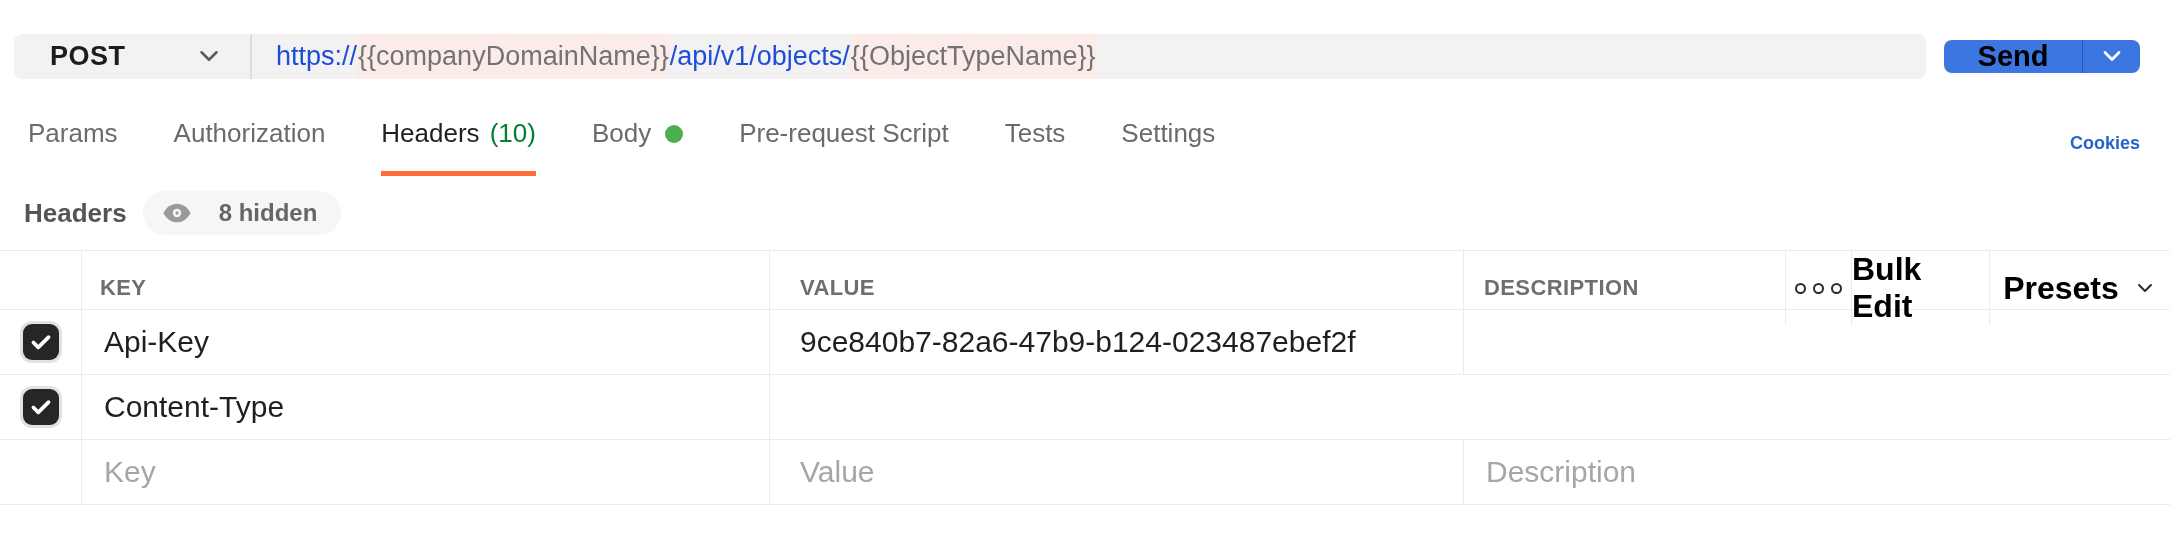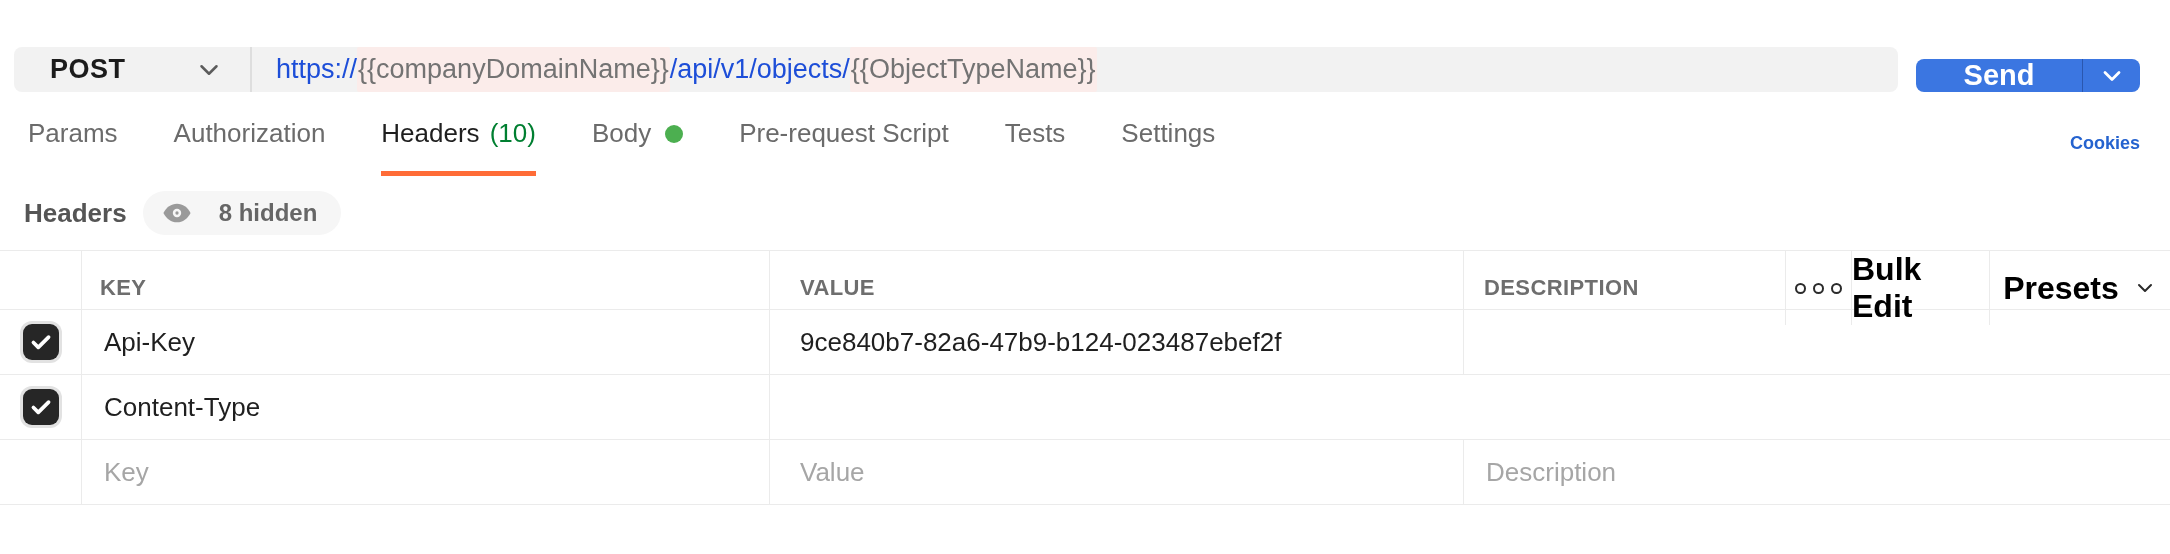--- a/index.html
+++ b/index.html
@@ -1,34 +1,34 @@
 <!DOCTYPE html>
 <html><head>
 <meta charset="utf-8">
 <style>
   * { box-sizing: border-box; margin: 0; padding: 0; }
   html, body { width: 2170px; height: 554px; background: #ffffff; overflow: hidden; }
   body { font-family: "Liberation Sans", "DejaVu Sans", sans-serif; color: #1f1f1f; }
 
   
-  .topbar { display: flex; align-items: flex-end; margin: 20px 30px 0 14px; height: 72px; }
+  .topbar { display: flex; align-items: center; margin: 20px 30px 0 14px; height: 72px; }
   .urlbar {
     flex: 1; display: flex; align-items: stretch;
     background: #f2f2f2; border-radius: 8px; overflow: hidden;
   }
   .method-select {
     width: 238px; display: flex; align-items: center; justify-content: space-between;
     padding: 0 26px 0 36px; border-right: 2px solid #dedede; cursor: pointer;
   }
   .method-label { font-size: 27px; font-weight: 700; letter-spacing: 0.5px; color: #1c1c1c; }
   .chev { display: inline-flex; color: #5c5c5c; }
   .url-field { flex: 1; display: flex; align-items: center; padding-left: 24px; font-size: 27px; white-space: nowrap; overflow: hidden; }
   .url-plain { color: #1d4ed8; }
   .url-var { color: #737373; background: #fbecea; padding: 7px 1px; border-radius: 2px; }
-  .send-group { display: flex; margin-left: 18px; width: 224px; border-radius: 8px; overflow: hidden; background: #3b76e1; color: #ffffff; }
+  .send-group { display: flex; margin-left: 18px; width: 196px; border-radius: 8px; overflow: hidden; background: #3b76e1; color: #000000; }
   .send-main { flex: 1; display: flex; align-items: center; justify-content: center; font-size: 29px; font-weight: 700; cursor: pointer; }
   .send-arrow { width: 58px; display: flex; align-items: center; justify-content: center; border-left: 1px solid rgba(23,52,115,0.45); cursor: pointer; color: #fff; }
 
   
   .tabs-row { display: flex; align-items: flex-end; padding: 0 30px 0 28px; margin-top: 26px; }
   .tab { display: flex; align-items: center; margin-right: 56px; padding-bottom: 22px; font-size: 26px; color: #6b6b6b; cursor: pointer; border-bottom: 5px solid transparent; }
   .tab.active { color: #1f1f1f; border-bottom-color: #ff6c37; }
   .tab-count { color: #007f31; margin-left: 10px; }
   .body-dot { display: inline-block; width: 18px; height: 18px; border-radius: 50%; background: #4caf50; margin-left: 14px; }
   .cookies-link { margin-left: auto; padding-bottom: 22px; font-size: 18px; font-weight: 700; color: #2563cf; cursor: pointer; }
@@ -53,21 +53,21 @@
   .th.bordered { border-right: 1px solid #ebebeb; }
   .th-key { padding-left: 18px; }
   .th-value { padding-left: 30px; }
   .th-desc { padding-left: 20px; }
   .th-action { justify-content: center; font-size: 32px; color: #000000; letter-spacing: 0; cursor: pointer; }
   .dots { display: inline-flex; gap: 7px; align-items: center; cursor: pointer; }
   .dots i { width: 11px; height: 11px; border: 2.5px solid #2b2b2b; border-radius: 50%; }
   .presets-chev { margin-left: 14px; color: #2b2b2b; display: inline-flex; }
 
   .trow { display: grid; grid-template-columns: 82px 688px 694px 1fr; height: 65px; border-bottom: 1px solid #ebebeb; }
-  .td { display: flex; align-items: center; font-size: 26px; color: #1f1f1f; text-align: right; }
+  .td { display: flex; align-items: center; font-size: 30px; color: #1f1f1f; text-align: right; }
   .td.bordered { border-right: 1px solid #ebebeb; }
   .td-check { justify-content: center; }
   .td-key { padding-left: 22px; }
   .td-value { padding-left: 30px; }
   .td-desc { padding-left: 22px; }
   .placeholder { color: #a6a6a6; }
 
   .checkbox {
     width: 36px; height: 36px; background: #262626; border-radius: 9px;
     display: flex; align-items: center; justify-content: center;

